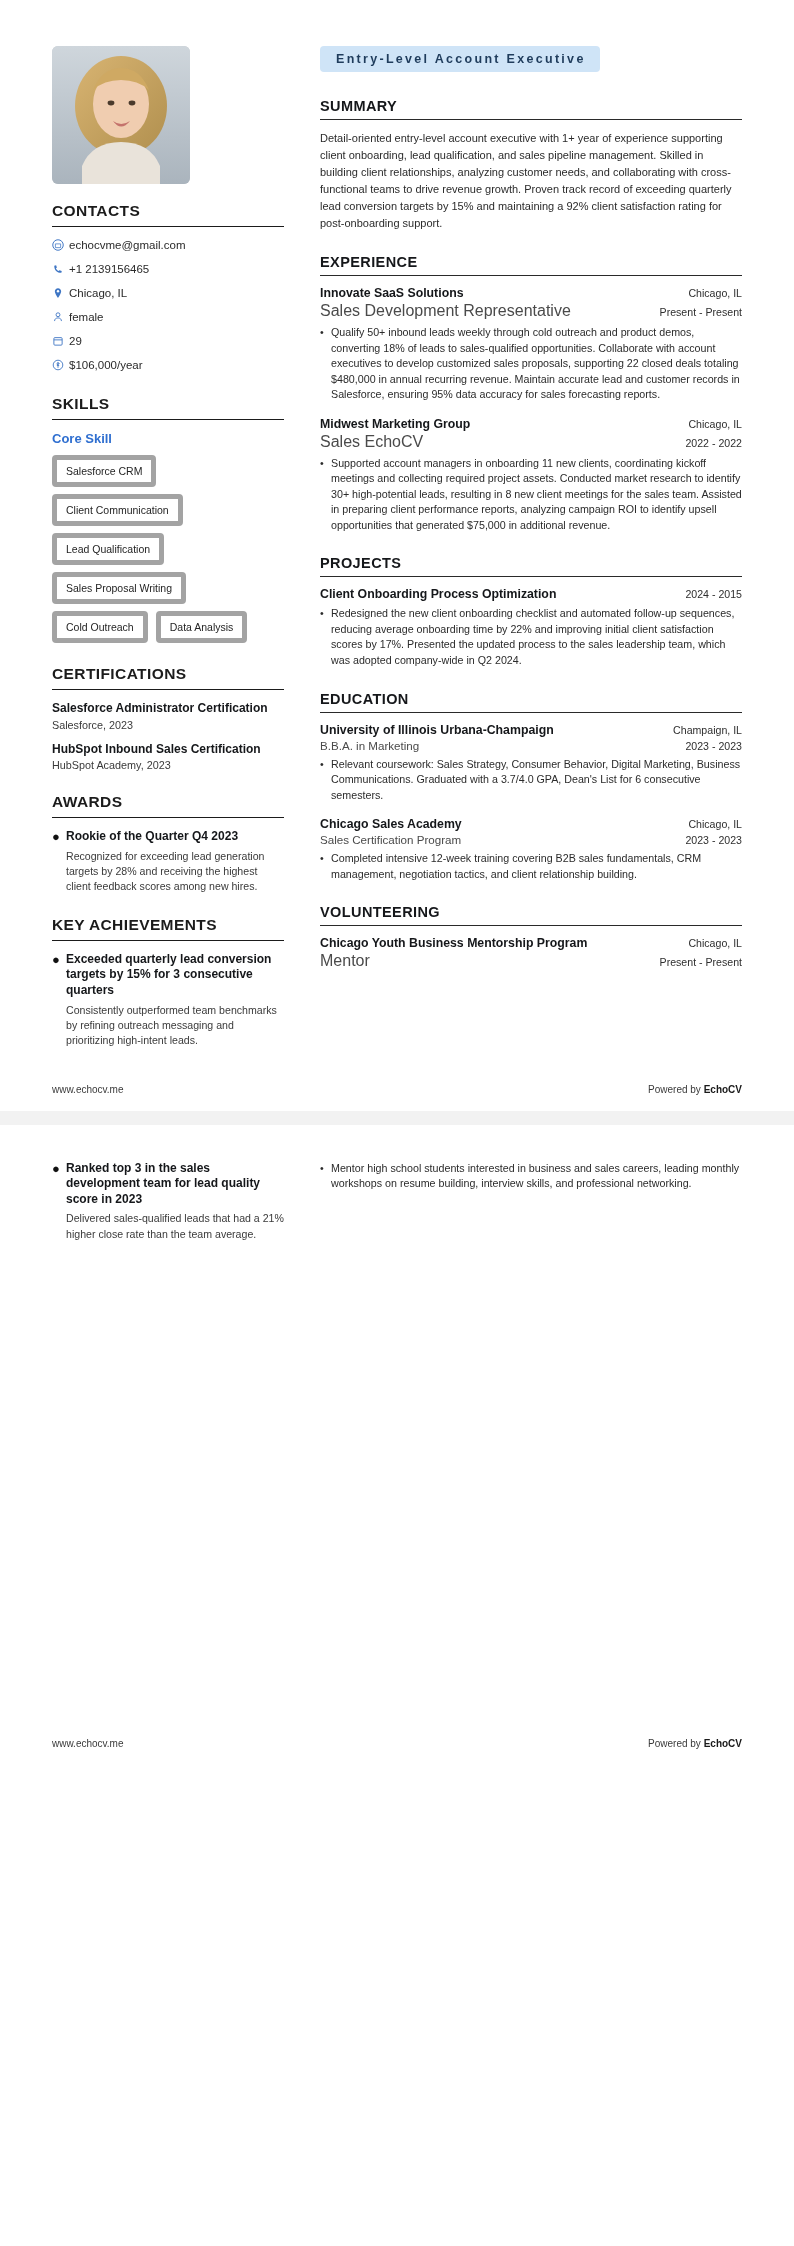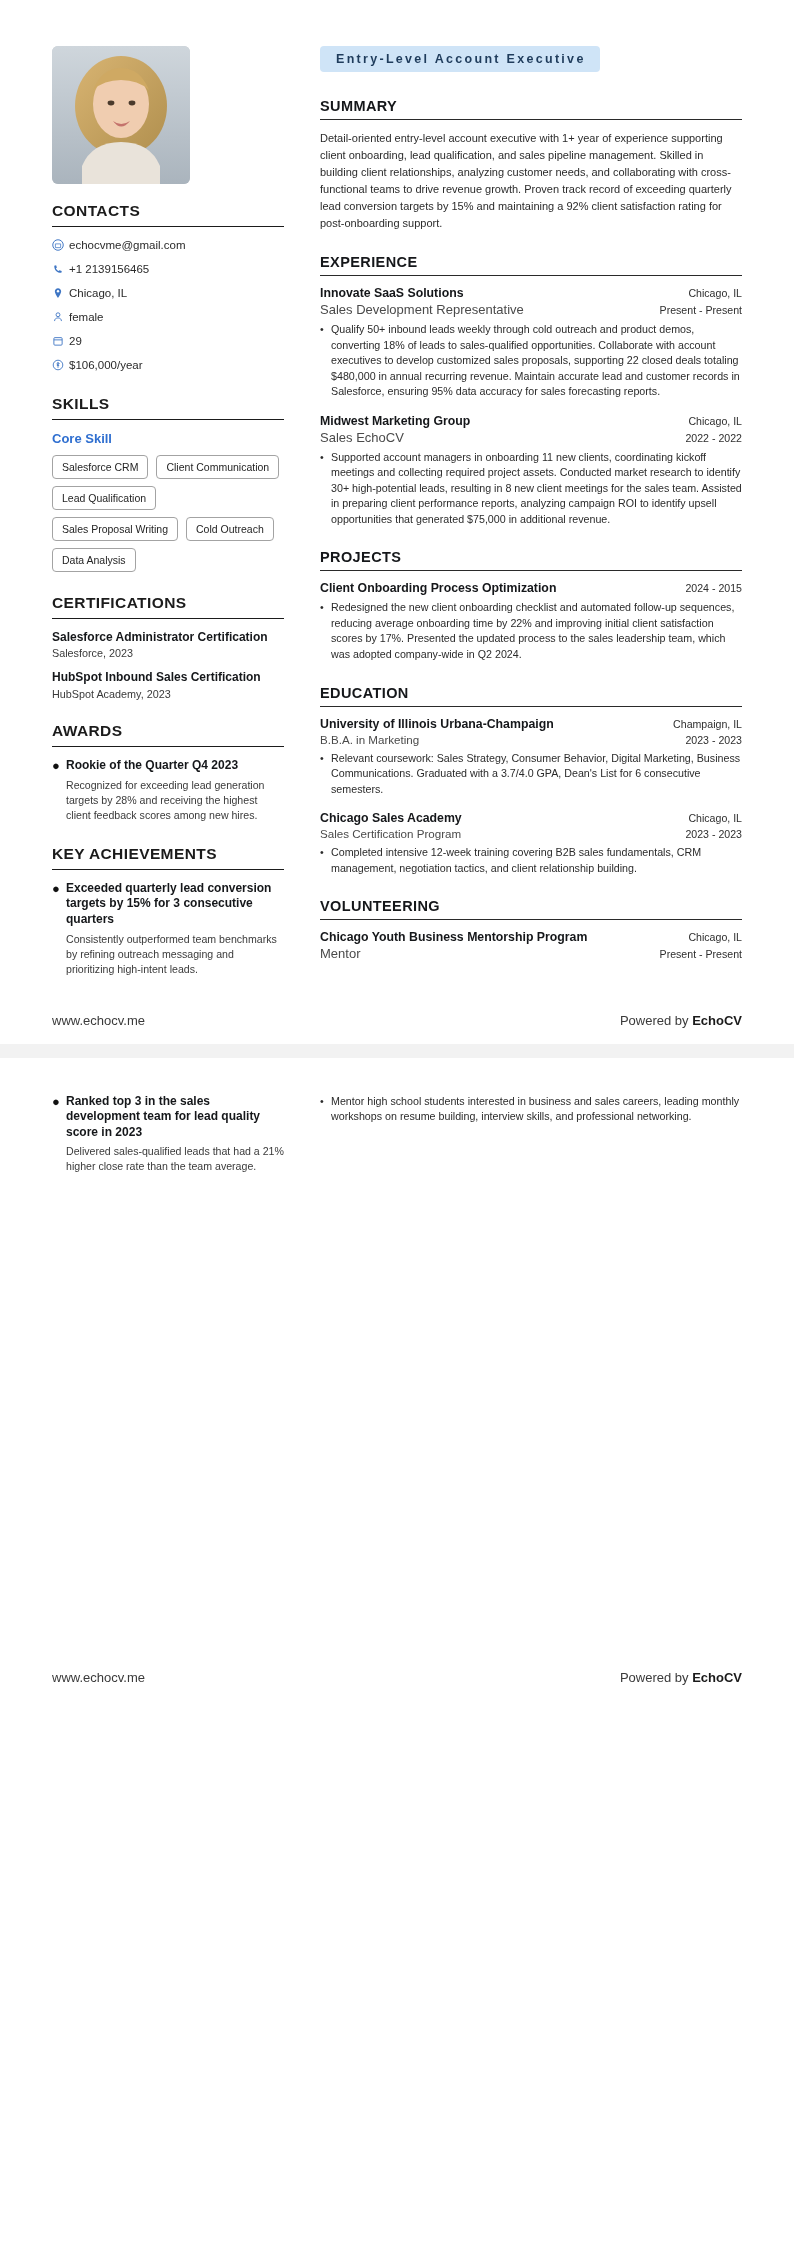--- a/index.html
+++ b/index.html
@@ -73,21 +73,21 @@
 
   
   .skill-group-title {
     font-size: 13px;
     font-weight: bold;
     color: #2f6fd0;
     margin: 0 0 9px 0;
   }
   .chips { display: flex; flex-wrap: wrap; gap: 7px 8px; }
   .chip {
-    border: 1px solid #a3a3a3;
+    border: 5px solid #a3a3a3;
     border-radius: 4px;
     padding: 5px 9px;
     font-size: 10.5px;
     color: #242424;
     background: #fff;
     white-space: nowrap;
     line-height: 1.15;
   }
 
   
@@ -187,21 +187,21 @@
     padding-left: 10px;
   }
   .entry-sub {
     display: flex;
     justify-content: space-between;
     align-items: baseline;
     margin-top: 2px;
     margin-bottom: 5px;
   }
   .entry-role {
-    font-size: 13px;
+    font-size: 16px;
     color: #4a4a4a;
   }
   .entry-dates {
     font-size: 10.6px;
     color: #2e2e2e;
     white-space: nowrap;
     padding-left: 10px;
   }
   .ul {
     margin: 0;
@@ -217,21 +217,21 @@
   }
   .li-dot { flex: 0 0 11px; }
   .li-txt { flex: 1 1 auto; }
 
   
   .footer {
     display: flex;
     justify-content: space-between;
     align-items: center;
     padding: 14px 52px 16px 52px;
-    font-size: 13px;
+    font-size: 10px;
     color: #3a3a3a;
   }
   .footer-brand { font-weight: normal; }
   .footer-brand b { font-weight: bold; color: #1a1a1a; }
   .page-gap {
     height: 14px;
     background: #f2f2f2;
   }
   .sheet-2 { padding: 36px 52px 0 52px; min-height: 700px; }
   .sheet-2 .columns { align-items: flex-start; }

